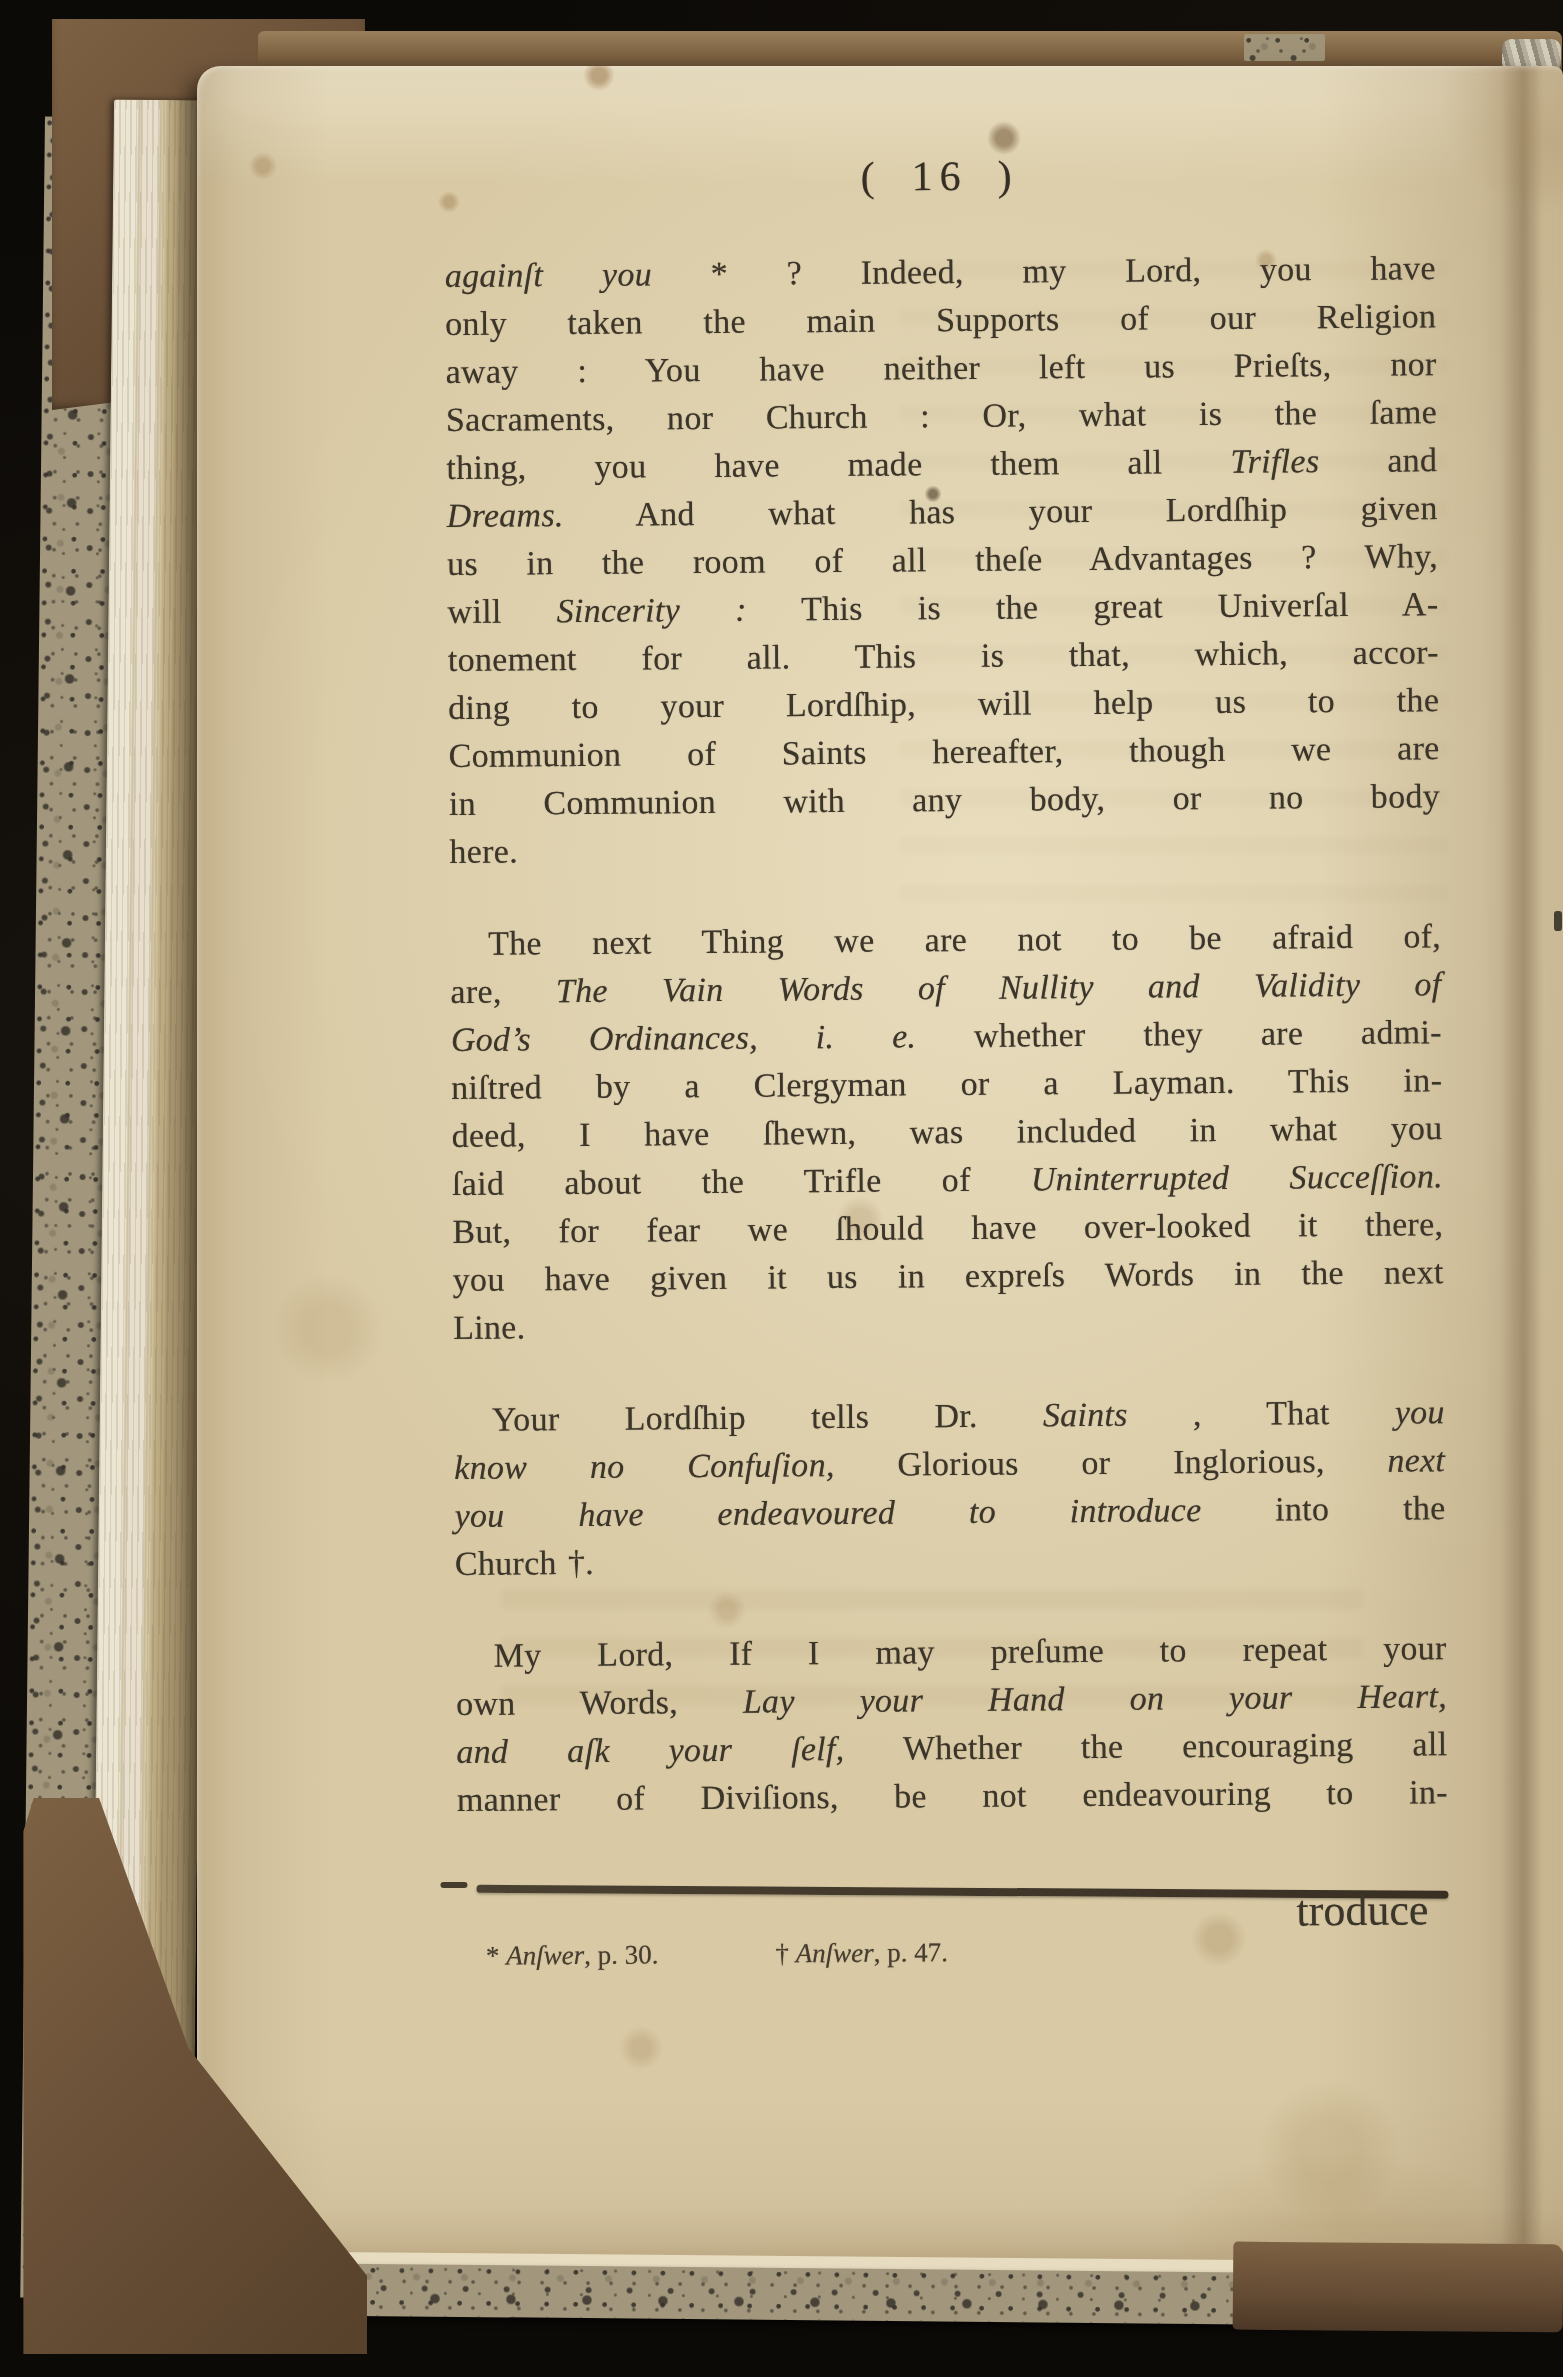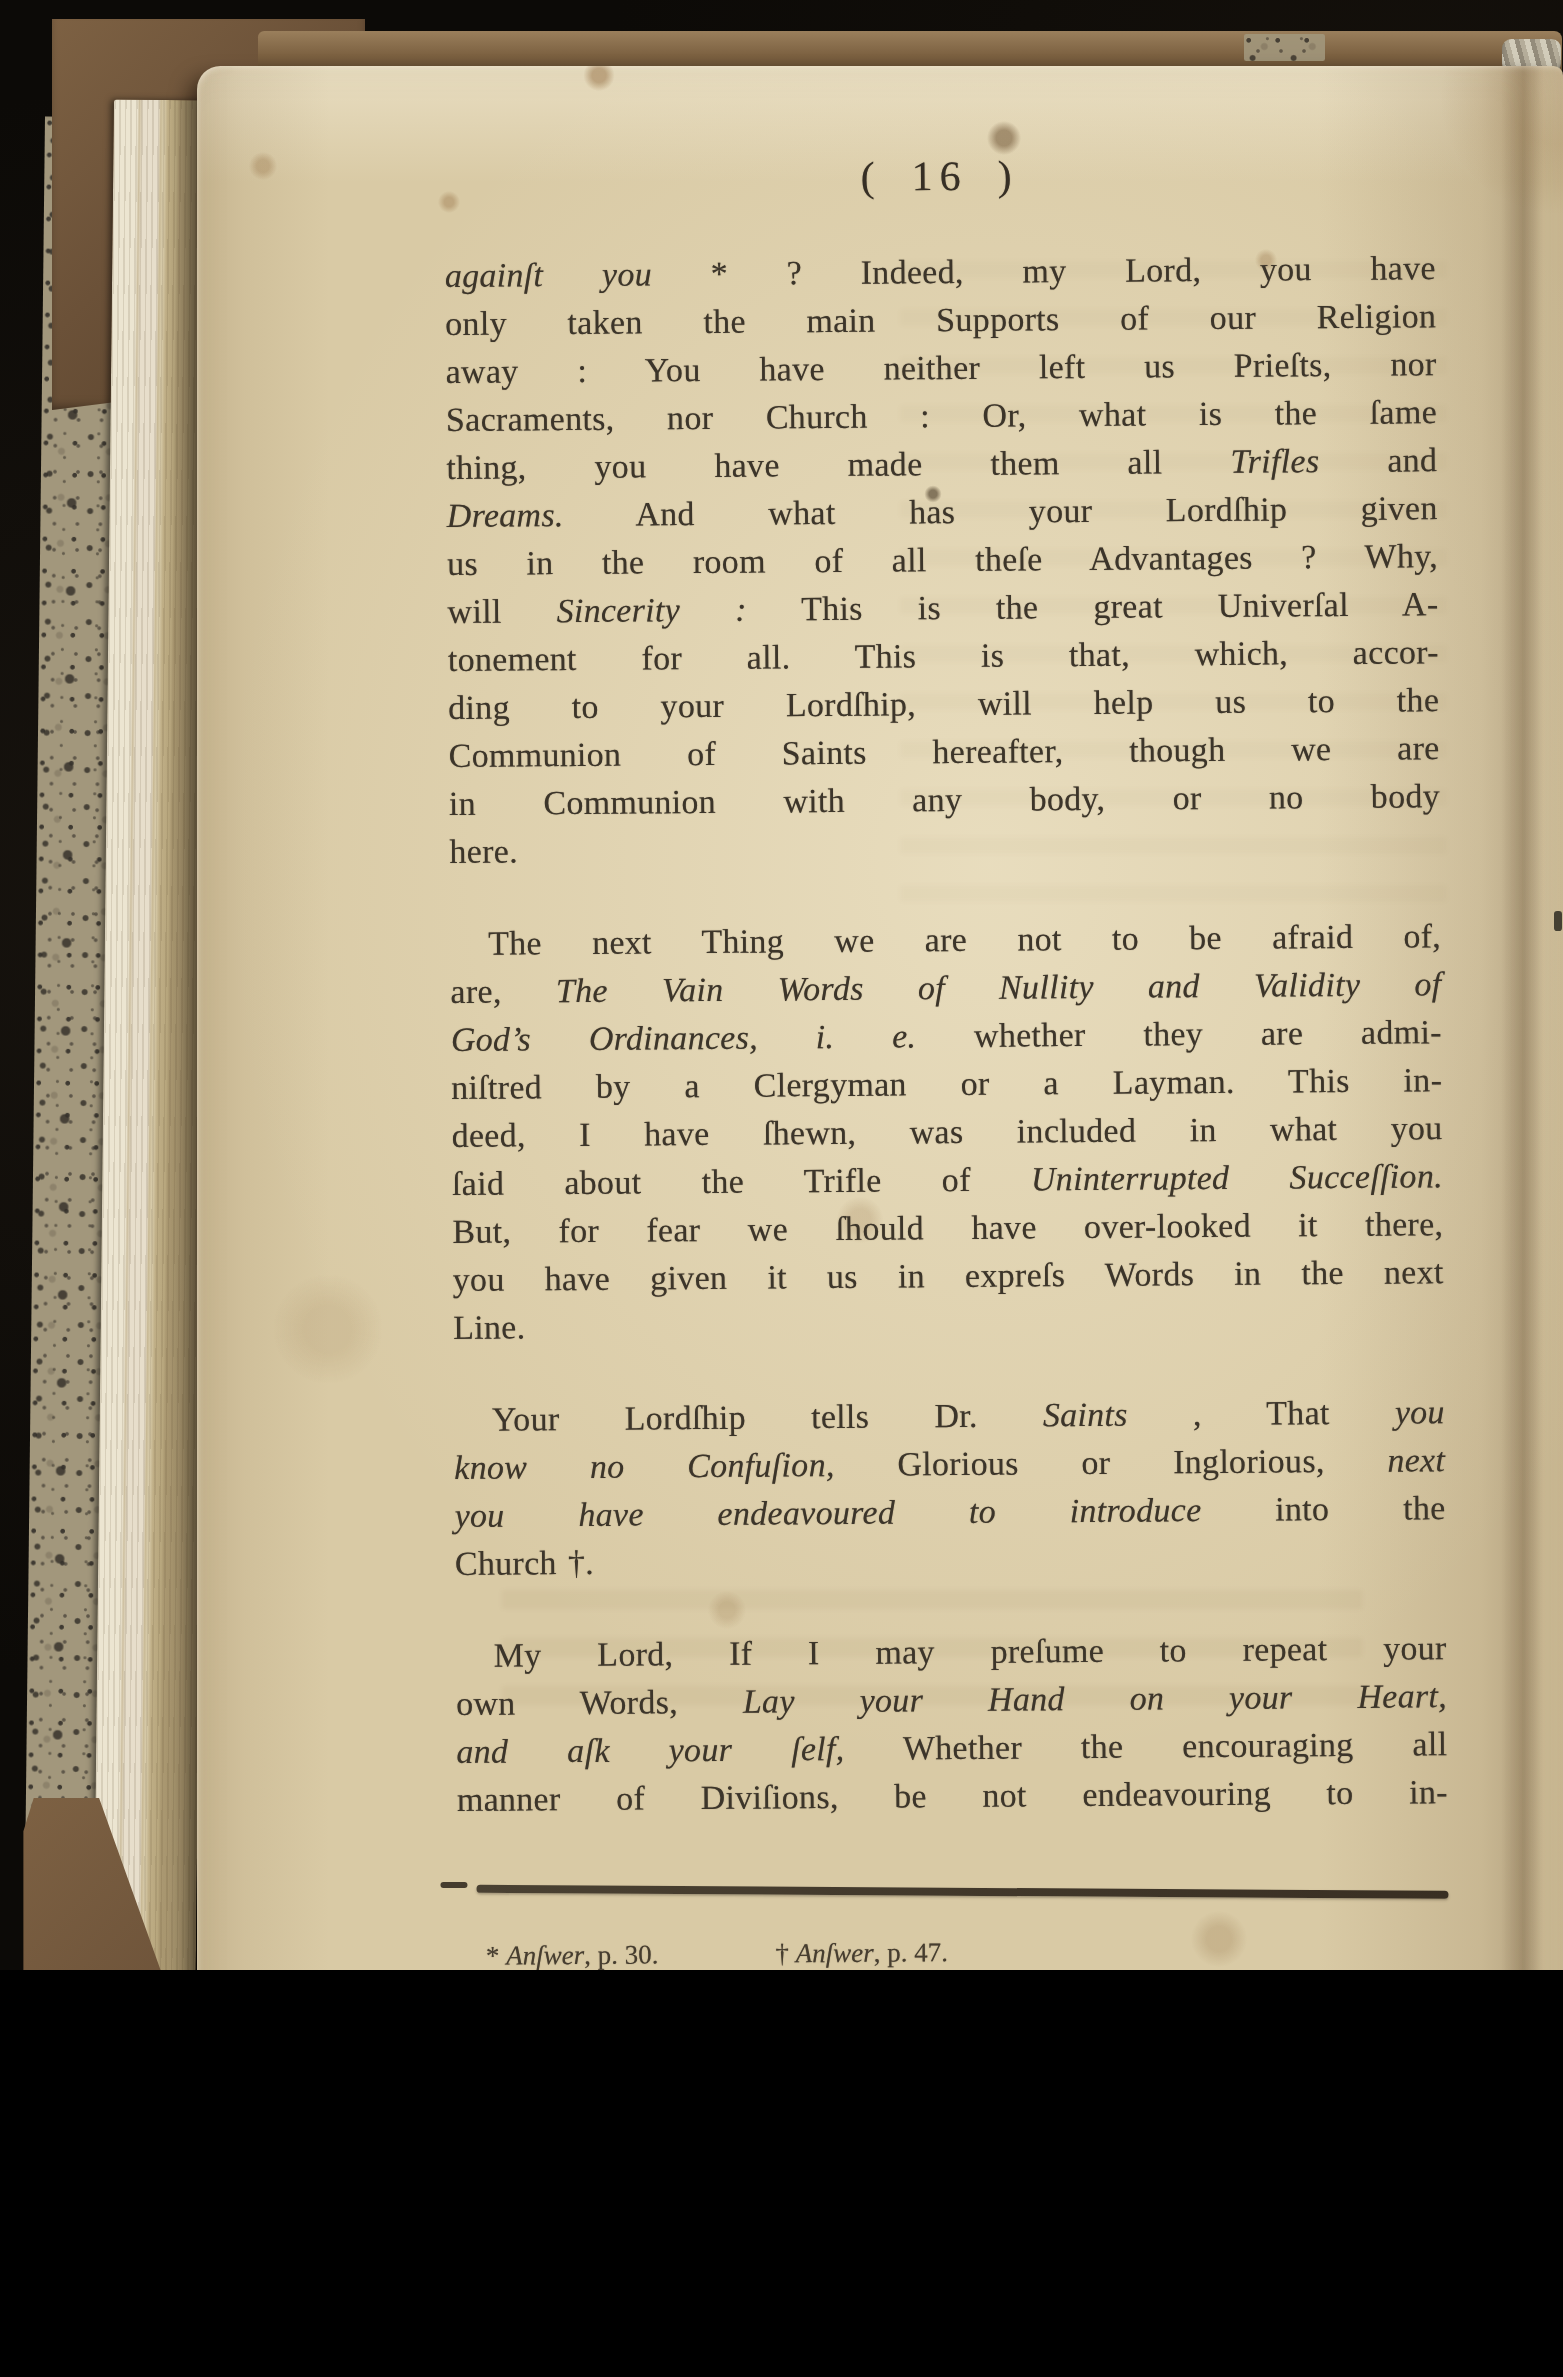--- a/index.html
+++ b/index.html
@@ -1,16 +1,16 @@
 <!DOCTYPE html>
 <html style="font-size:12.5px"><head>
 <meta charset="utf-8">
 <style>
   html,body{margin:0;padding:0;background:#000;}
-  .scene{position:relative;width:1563px;height:1970px;overflow:hidden;
+  .scene{position:relative;width:1563px;height:2377px;overflow:hidden;
     background:radial-gradient(circle at 10% 45%, #17130e 0%, rgba(23,19,14,0) 45%),
                radial-gradient(circle at 90% 8%, #14100b 0%, rgba(20,16,11,0) 35%),#0c0a07;
     font-family:"Liberation Serif","DejaVu Serif",serif;}
 
   
   .marble-bg{background-color:#a2977c;background-image:
     radial-gradient(circle at 4.7px 6.3px, rgba(52,48,42,.9) 0 1.9px, rgba(52,48,42,0) 2.8px),
     radial-gradient(circle at 14px 17px, rgba(70,64,55,.75) 0 1.3px, rgba(70,64,55,0) 2.3px),
     radial-gradient(circle at 23.4px 4.7px, rgba(60,55,46,.6) 0 1px, rgba(60,55,46,0) 2px),
     radial-gradient(circle at 8.6px 24px, rgba(48,44,38,.8) 0 2.3px, rgba(48,44,38,0) 3.6px),
@@ -101,21 +101,21 @@
   .line.indent{text-indent:38px;}
   .it{font-style:italic;}
   .fnrule-dash{position:absolute;left:-17px;top:1882px;width:26.6px;height:6.3px;background:#453c2e;border-radius:3.1px;}
   .fnrule{position:absolute;left:19px;top:1885px;width:972px;height:7.8px;border-radius:3.9px;
     background:linear-gradient(90deg,#4a4132,#392f23);transform:rotate(.8deg);transform-origin:0 50%;
     box-shadow:0 1.6px 2.3px rgba(65,57,44,.35);}
   .footnotes{position:absolute;left:0;top:1937px;width:991px;display:flex;
     font-size:27px;line-height:38px;color:#463d2f;}
   .fn1{margin-left:28px;}
   .fn2{margin-left:117px;}
-  .catchword{position:absolute;right:20.3px;top:1990px;font-size:26px;color:#3c352a;font-style:italic;}
+  .catchword{position:absolute;right:20.3px;top:1892px;font-size:44px;color:#3c352a;}
 </style>
 </head>
 <body>
 
 <div class="scene">
 
   <div class="marble-strip marble-bg"></div>
   <div class="leather-top-left leather"></div>
   <div class="top-band"></div>
   <div class="top-band-marble marble-bg"></div>

